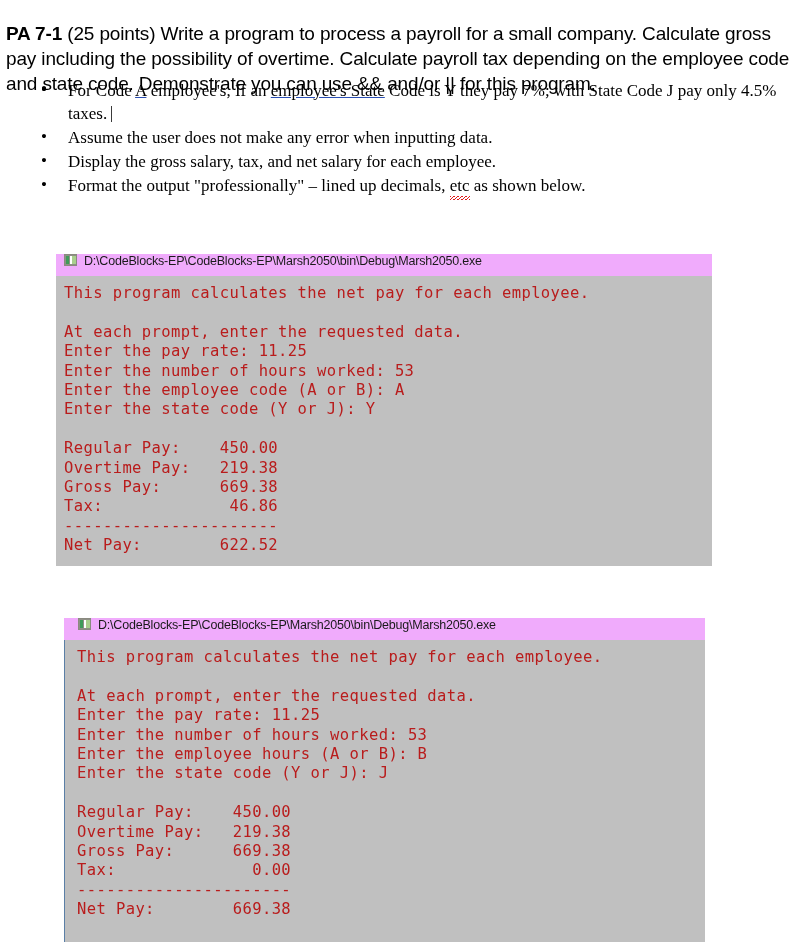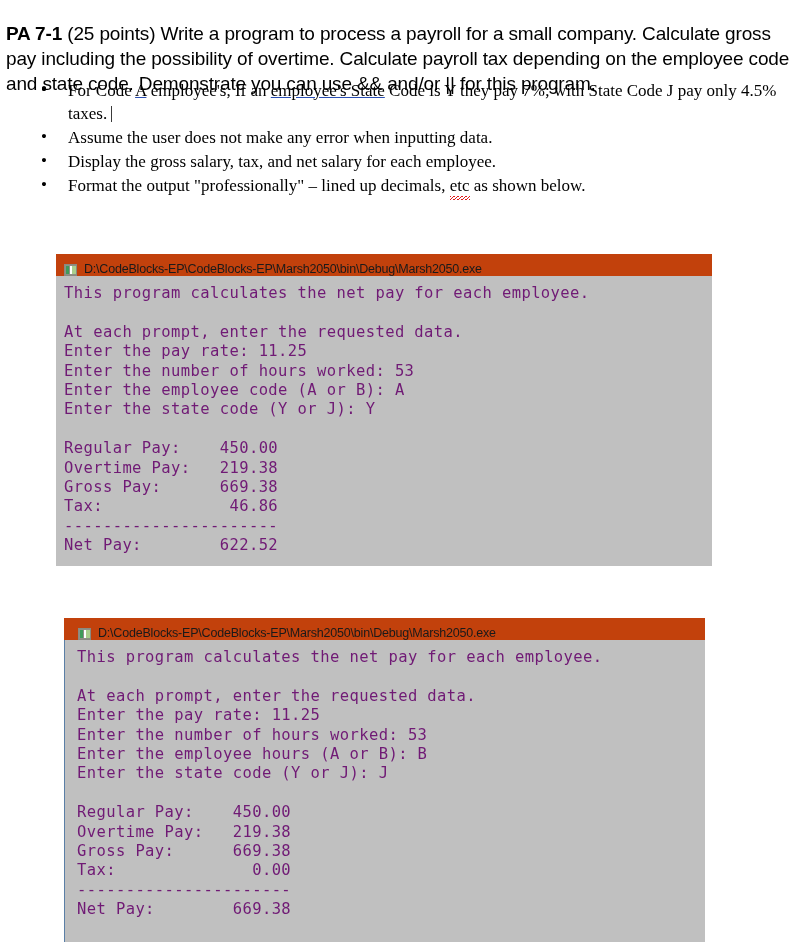--- a/index.html
+++ b/index.html
@@ -88,22 +88,22 @@
     background-size: 4px 4px;
     background-repeat: repeat-x;
   }
 
   
   .console-shot {
     position: absolute;
   }
   .console-titlebar {
     display: flex;
-    align-items: flex-end;
-    background: #c2410c;
+    align-items: flex-start;
+    background: #f0abfc;
     height: 22px;
     padding-left: 8px;
     box-sizing: border-box;
   }
   .console-appicon {
     width: 13px;
     height: 12px;
     margin-right: 7px;
     flex: 0 0 auto;
     position: relative;
@@ -136,21 +136,21 @@
   }
   .console-body {
     background: #c0c0c0;
     overflow: hidden;
     position: relative;
   }
   .console-lines {
     font-family: "DejaVu Sans Mono", "Liberation Mono", monospace;
     font-size: 15.5px;
     line-height: 19.4px;
-    color: #701a75;
+    color: #b91c1c;
     white-space: pre;
     padding: 8px 0 0 8px;
     letter-spacing: 0.4px;
   }
   .console-lines .blank {
     height: 19.4px;
   }
   .win-edge {
     position: absolute;
     left: 0;

